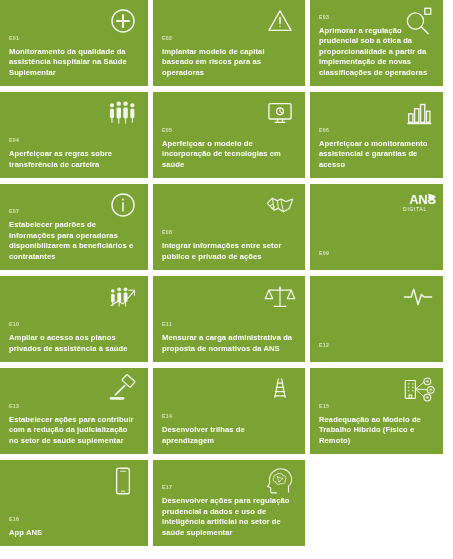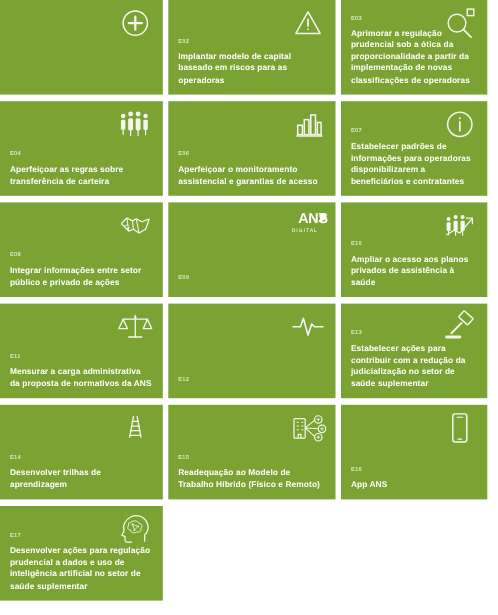--- a/index.html
+++ b/index.html
@@ -128,20 +128,24 @@
 <div id="board">
   <div class="grid">
 
     <div class="card">
       <span class="card-icon">
         <svg viewBox="0 0 40 40" fill="none" stroke="#ffffff" stroke-width="1.6">
           <circle cx="20" cy="20" r="13"></circle>
           <path d="M20 13 V27 M13 20 H27" stroke-width="2.4" stroke-linecap="round"></path>
         </svg>
       </span>
+      <div class="card-body">
+        <div class="card-id">E01</div>
+        <div class="card-title">Monitoramento da qualidade da assistência hospitalar na Saúde Suplementar</div>
+      </div>
     </div>
 
     <div class="card">
       <span class="card-icon">
         <svg viewBox="0 0 40 40" fill="none" stroke="#ffffff" stroke-width="1.6">
           <path d="M20 8 L33 31 H7 Z" stroke-linejoin="round"></path>
           <path d="M20 16 V23" stroke-width="1.8" stroke-linecap="round"></path>
           <circle cx="20" cy="26.5" r="0.9" fill="#ffffff" stroke="none"></circle>
         </svg>
       </span>
@@ -182,20 +186,34 @@
             <path d="M7 26 V31 M15 26.5 V32 M23 26.5 V32 M31 26 V31"></path>
           </g>
         </svg>
       </span>
       <div class="card-body">
         <div class="card-id">E04</div>
         <div class="card-title">Aperfeiçoar as regras sobre transferência de carteira</div>
       </div>
     </div>
 
+    <div class="card">
+      <span class="card-icon">
+        <svg viewBox="0 0 40 40" fill="none" stroke="#ffffff" stroke-width="1.6">
+          <rect x="7" y="9" width="26" height="18" rx="1.5"></rect>
+          <circle cx="20" cy="18" r="4"></circle>
+          <path d="M20 14.5 V18 L22.3 20" stroke-width="1.2" stroke-linecap="round"></path>
+          <path d="M14 31 H26 M17 27 V31 M23 27 V31" stroke-width="1.5" stroke-linecap="round"></path>
+        </svg>
+      </span>
+      <div class="card-body">
+        <div class="card-id">E05</div>
+        <div class="card-title">Aperfeiçoar o modelo de incorporação de tecnologias em saúde</div>
+      </div>
+    </div>
 
     <div class="card">
       <span class="card-icon">
         <svg viewBox="0 0 40 40" fill="none" stroke="#ffffff" stroke-width="1.6">
           <rect x="9" y="21" width="5" height="10"></rect>
           <rect x="16" y="15" width="5" height="16"></rect>
           <rect x="23" y="10" width="5" height="21"></rect>
           <rect x="30" y="18" width="4" height="13"></rect>
           <path d="M8 32.5 H35" stroke-width="1.4" stroke-linecap="round"></path>
         </svg>

